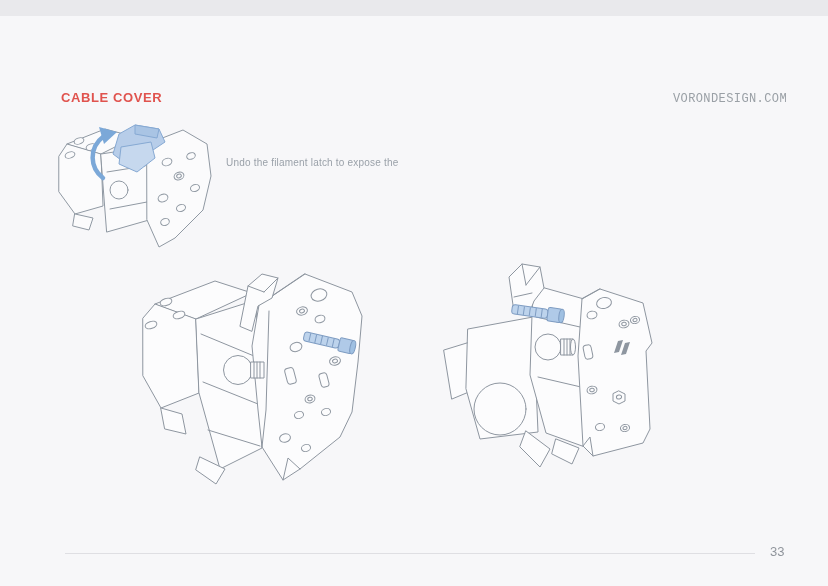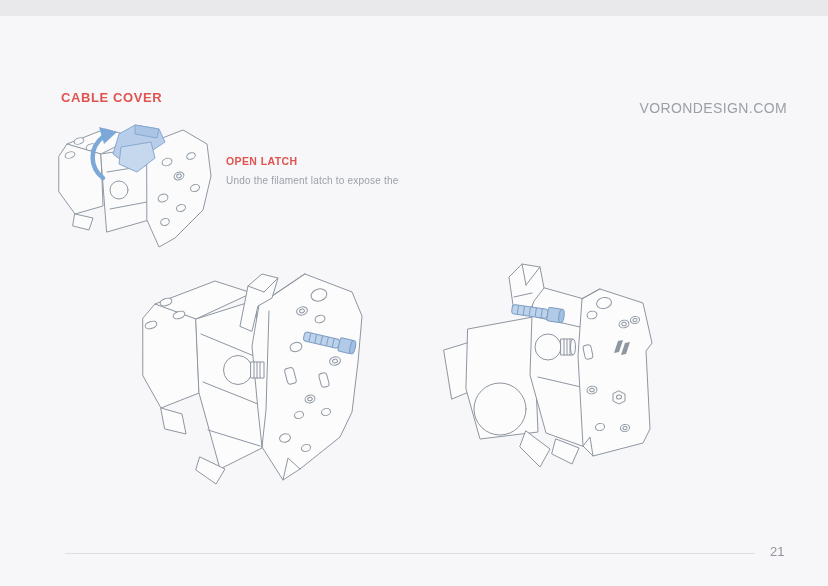--- a/index.html
+++ b/index.html
@@ -7,23 +7,24 @@
   .page{
     position:relative; width:828px; height:586px; background:#f7f7f9;
     overflow:hidden; margin:16px auto;
   }
   .page-title{
     position:absolute; left:61px; top:74px;
     font-size:13px; font-weight:600; letter-spacing:0.6px;
     color:#e0534e;
   }
   .site-url{
-    position:absolute; right:41px; top:84px;
-    font-size:14px; font-weight:500; letter-spacing:0.4px;
+    position:absolute; right:41px; top:76px;
+    font-size:12px; font-weight:500; letter-spacing:0.4px;
     color:#9aa0a6;
+    font-family:Liberation Mono, monospace;
   }
   .callout{position:absolute; left:226px; top:139px; width:175px;}
   .callout-heading{
     font-size:10.5px; font-weight:600; letter-spacing:0.4px;
     color:#e0534e; margin-bottom:6px;
   }
   .callout-line{
     font-size:10px; color:#9aa1a9; line-height:16px; letter-spacing:0.2px;
   }
   .fig{position:absolute;}
@@ -80,21 +81,20 @@
       <polygon points="66,33 96,28 100,44 82,58 64,50" fill="#c6d8ee"></polygon>
       <polygon points="80,11 104,15 102,24 80,20" fill="#a9c4e4"></polygon>
     </g>
     <g>
       <path d="M 48,64 C 35,54 33,34 49,22" fill="none" stroke="#7ba8d8" stroke-width="4.5" stroke-linecap="round"></path>
       <polygon points="44,13 62,18 49,30" fill="#7ba8d8"></polygon>
     </g>
   </svg>
 
   <div class="callout">
-    <div class="callout-heading">OPEN LATCH</div>
     <div class="callout-line">Undo the filament latch to expose the</div>
   </div>
 
   <svg class="fig fig-left" viewBox="0 0 236 236">
     <g stroke="#8e96a0" stroke-width="1" fill="#fcfcfd" stroke-linejoin="round" stroke-linecap="round">
       <polygon points="17,42 77,19 114,31 58,57"></polygon>
       <polygon points="5,56 17,42 58,57 61,131 23,146 5,114"></polygon>
       <ellipse cx="28" cy="40" rx="6" ry="3.5" transform="rotate(-18 28 40)"></ellipse>
       <ellipse cx="41" cy="53" rx="6" ry="3.5" transform="rotate(-18 41 53)"></ellipse>
       <ellipse cx="13" cy="63" rx="6" ry="3.5" transform="rotate(-18 13 63)"></ellipse>
@@ -193,15 +193,15 @@
       <line x1="12" y1="-4.2" x2="12" y2="4.2"></line>
       <line x1="18" y1="-4.2" x2="18" y2="4.2"></line>
       <line x1="24" y1="-4.2" x2="24" y2="4.2"></line>
       <line x1="30" y1="-4.2" x2="30" y2="4.2"></line>
       <rect x="36" y="-6.8" width="14" height="13.6" rx="2" fill="#b0cae8"></rect>
       <ellipse cx="50" cy="0" rx="2.6" ry="6.8" fill="#9fc0e2"></ellipse>
     </g>
   </svg>
 
   <div class="footer-divider"></div>
-  <div class="page-number">21</div>
+  <div class="page-number">33</div>
 
 </div>
 
 </body></html>

